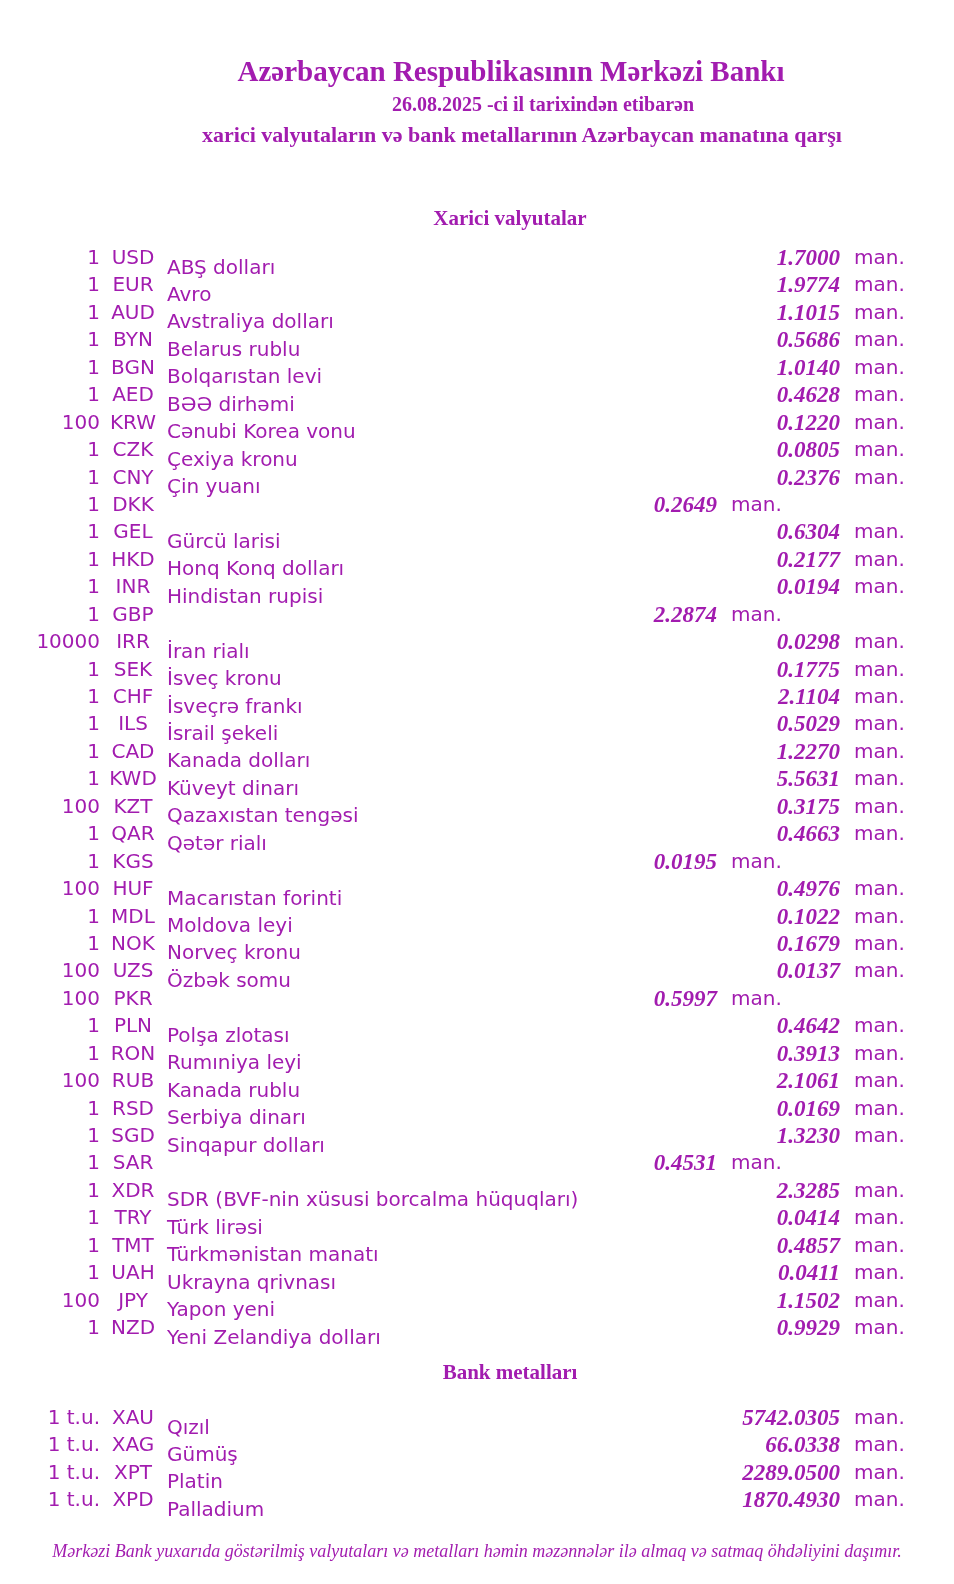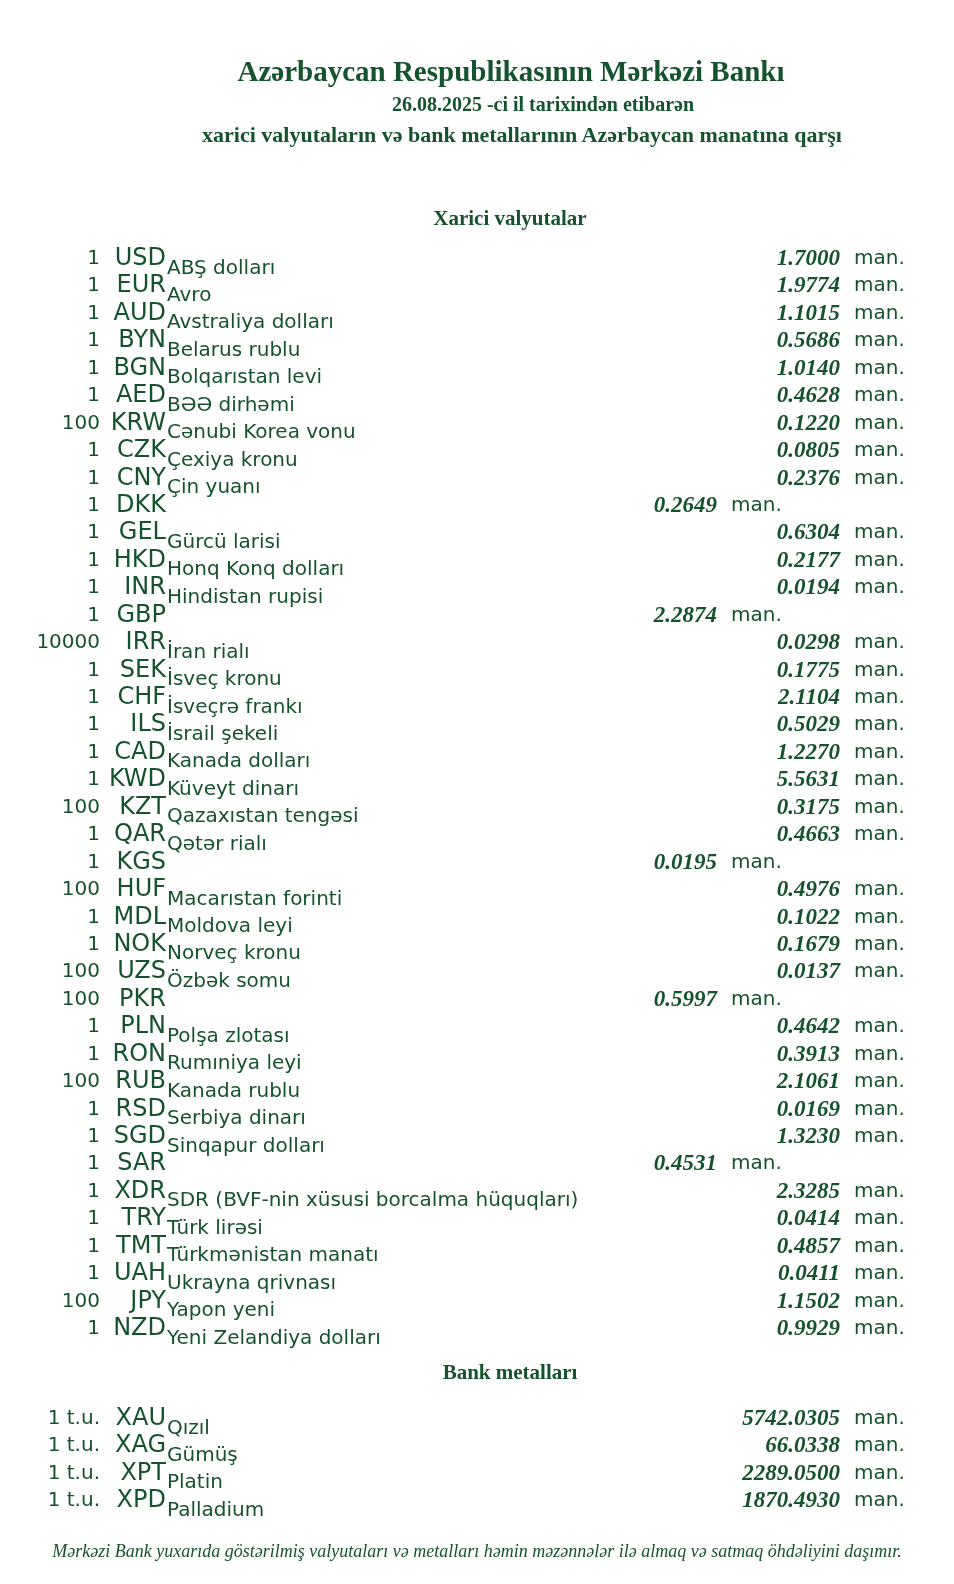--- a/index.html
+++ b/index.html
@@ -1,19 +1,19 @@
 <!DOCTYPE html>
 <html><head>
 <meta charset="utf-8">
 <style>
   html,body { margin:0; padding:0; background:#ffffff; }
   .page {
     position:relative;
     width:954px; height:1584px;
-    background:#ffffff; color:#14532d;
+    background:#ffffff; color:#a21caf;
     font-family:"DejaVu Sans", sans-serif;
     overflow:hidden;
     text-decoration:underline;
   }
   .heading-serif { font-family:"Liberation Serif", serif; font-weight:bold; white-space:nowrap; }
 
   .title     { position:absolute; top:55px;  left:0; width:954px; text-align:center; transform:translateX(34px); font-size:29px; }
   .date-line { position:absolute; top:93px;  left:0; width:954px; text-align:center; transform:translateX(66px); font-size:20px; }
   .subtitle  { position:absolute; top:122px; left:0; width:954px; text-align:center; transform:translateX(45px); font-size:22px; }
 
@@ -25,21 +25,21 @@
   #rows-currencies { top:244px; }
   #rows-metals     { top:1404px; }
 
   .row {
     display:grid;
     grid-template-columns:70px 66px 1fr 123px 53px;
     height:27.45px; line-height:27.45px;
     white-space:nowrap;
   }
   .cell-qty  { text-align:right;  font-size:20px; }
-  .cell-code { text-align:right; font-size:24px; }
+  .cell-code { text-align:center; font-size:20px; }
   .cell-name { text-align:left; font-size:20px; padding-left:1px; position:relative; top:-2.5px; overflow:visible;margin-top:12px; }
   .cell-rate {
     text-align:right; padding-right:14px; font-size:23px;
     font-family:"Liberation Serif", serif; font-weight:bold; font-style:italic;
   }
   .cell-unit { text-align:left; font-size:20px; }
 
   .footer-note {
     position:absolute; top:1541px; left:0; width:954px; text-align:center;
     font-family:"Liberation Serif", serif; font-style:italic; font-size:18px;

